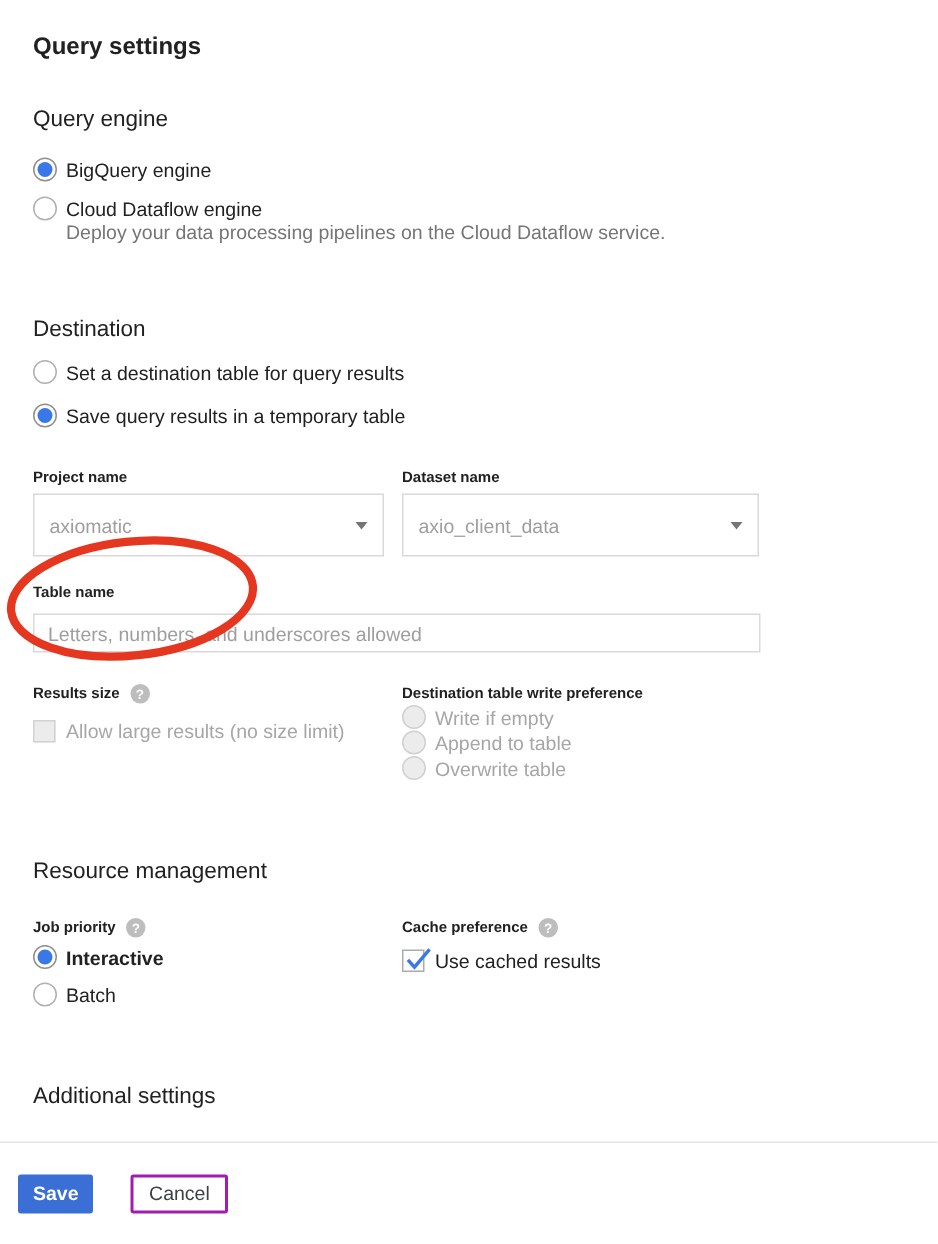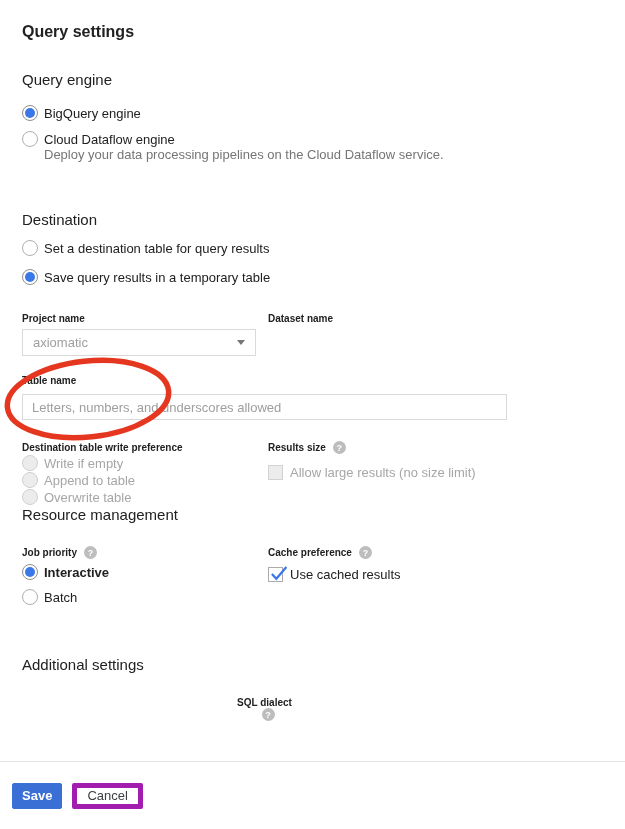--- a/index.html
+++ b/index.html
@@ -11,21 +11,21 @@
     color: #212121;
     overflow: hidden;
   }
   .content { padding-left: 22px; width: 507px; }
 
   .page-title { padding-top: 23px; font-size: 16px; font-weight: 700; color: #212121; }
 
   .section-h { font-size: 15px; font-weight: 400; color: #212121; line-height: 20px; }
   .h-qe  { margin-top: 29px; }
   .h-dest{ margin-top: 48px; }
-  .h-rm  { }
+  .h-rm  { margin-top: 51px; }
   .h-add { margin-top: 50px; }
 
   
   .radio-row { display: flex; align-items: center; }
   .radio {
     width: 16px; height: 16px; flex: none; border-radius: 50%;
     border: 1.5px solid #b0b0b0; background: #fff; position: relative; cursor: pointer;
   }
   .radio.selected { border-color: #8f8f8f; }
   .radio.selected::after {
@@ -38,21 +38,21 @@
   .radio-desc { margin-left: 22px; font-size: 13px; color: #757575; line-height: 14px; margin-top: 1px; }
 
   
   .field-label-row { display: flex; align-items: center; height: 13px; }
   .field-label { font-size: 10px; font-weight: bold; color: #212121; }
 
   .grid2 { display: grid; grid-template-columns: 234px 238px; column-gap: 12px; }
 
   
   .select {
-    margin-top: 4px; height: 27px; border: 1px solid #d9d9d9; background: #fff;
+    margin-top: 4px; height: 42px; border: 1px solid #d9d9d9; background: #fff;
     display: flex; align-items: center; justify-content: space-between; padding: 0 10px;
   }
   .select-val { font-size: 13px; color: #9e9e9e; }
   .arrow-down {
     width: 0; height: 0;
     border-left: 4px solid transparent; border-right: 4px solid transparent;
     border-top: 5px solid #757575;
   }
 
   
@@ -95,21 +95,21 @@
 
   
   .footer {
     position: absolute; left: 0; right: 0; bottom: 0; height: 68px;
     border-top: 1px solid #e4e4e4; background: #fff;
     display: flex; align-items: center; padding-left: 12px;
   }
   .btn { height: 26px; font-family: "Liberation Sans", sans-serif; font-size: 13px;
          border-radius: 2px; cursor: pointer; }
   .btn-save { background: #3a6fd6; border: 1px solid #3a6fd6; color: #fff; font-weight: bold; padding: 0 9px; }
-  .btn-cancel { background: #fff; border: 5px solid #a21caf; color: #3c4043; padding: 0 10px; margin-left: 10px; }
+  .btn-cancel { background: #fff; border: 2px solid #a21caf; color: #3c4043; padding: 0 10px; margin-left: 25px; }
 
   
   .annotation { position: absolute; left: 1px; top: 355px; pointer-events: none; }
 </style>
 </head>
 <body>
 
 <div class="content">
   <div class="page-title">Query settings</div>
 
@@ -143,54 +143,58 @@
       </div>
       <div class="select">
         <span class="select-val">axiomatic</span>
         <span class="arrow-down"></span>
       </div>
     </div>
     <div>
       <div class="field-label-row">
         <span class="field-label">Dataset name</span>
       </div>
+      <div class="select">
+        <span class="select-val">axio_client_data</span>
+        <span class="arrow-down"></span>
+      </div>
     </div>
   </div>
 
   <div class="field-label-row mt18">
     <span class="field-label">Table name</span>
   </div>
   <input class="text-input" type="text" placeholder="Letters, numbers, and underscores allowed" style="">
 
   <div class="grid2 mt21">
+    <div>
+      <div class="field-label-row">
+        <span class="field-label">Results size</span>
+        <span class="help-icon"></span>
+      </div>
+      <div class="check-row mt11">
+        <span class="checkbox disabled"></span>
+        <span class="check-label dim">Allow large results (no size limit)</span>
+      </div>
+    </div>
     <div>
       <div class="field-label-row">
         <span class="field-label">Destination table write preference</span>
       </div>
       <div class="tight-row">
         <span class="radio disabled"></span>
         <span class="radio-label dim">Write if empty</span>
       </div>
       <div class="tight-row">
         <span class="radio disabled"></span>
         <span class="radio-label dim">Append to table</span>
       </div>
       <div class="tight-row">
         <span class="radio disabled"></span>
         <span class="radio-label dim">Overwrite table</span>
-      </div>
-    </div>
-    <div>
-      <div class="field-label-row">
-        <span class="field-label">Results size</span>
-        <span class="help-icon"></span>
-      </div>
-      <div class="check-row mt11">
-        <span class="checkbox disabled"></span>
-        <span class="check-label dim">Allow large results (no size limit)</span>
       </div>
     </div>
   </div>
 
   <div class="section-h h-rm">Resource management</div>
 
   <div class="grid2 mt21">
     <div>
       <div class="field-label-row">
         <span class="field-label">Job priority</span>

